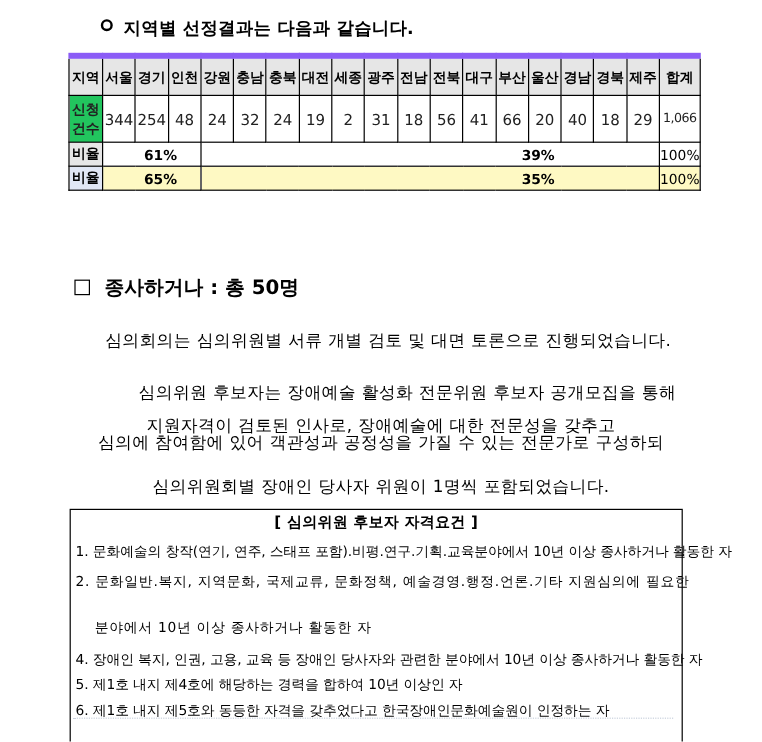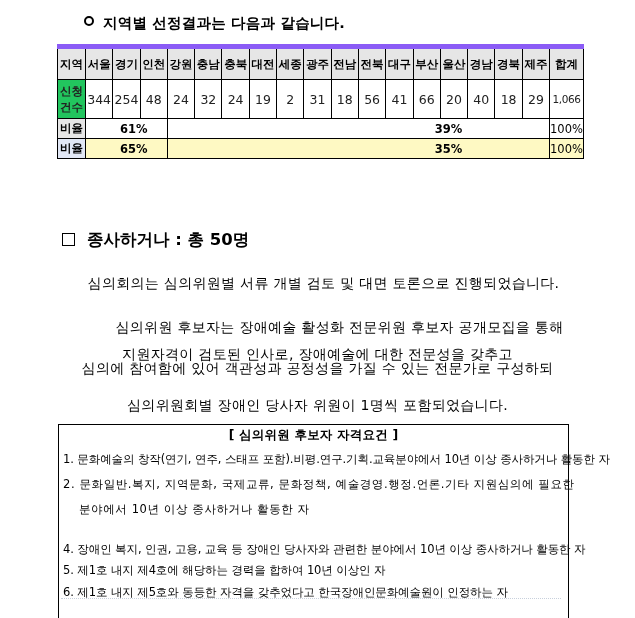--- a/index.html
+++ b/index.html
@@ -59,21 +59,21 @@
     position: absolute; left: 58px; top: 424px; width: 511px; height: 216px;
     border: 1.5px solid #000; box-sizing: border-box;
   }
   .req-title {
     position: absolute; left: 0; top: 2px; width: 100%; text-align: center;
     font-size: 12.5px; font-weight: bold; letter-spacing: 0.2px;
   }
   .req-item {
     position: absolute; left: 4px; font-size: 11.5px; white-space: nowrap; letter-spacing: -0.1px;
   }
-  .req-item .cont { display: block; padding-left: 16px; margin-top: 10px; }
+  .req-item .cont { display: block; padding-left: 16px; margin-top: 24px; }
   .r1 { top: 27px; }
   .r2 { top: 52px; letter-spacing: 0.6px; }
   .r3 { top: 94px; }
   .r4 { top: 117px; }
   .r5 { top: 138px; }
   .r6 { top: 160px; }
   .underline { position: absolute; left: 2px; top: 173px; width: 500px; border-top: 1px dotted #c8d0dc; }
 </style>
 </head>
 <body>

